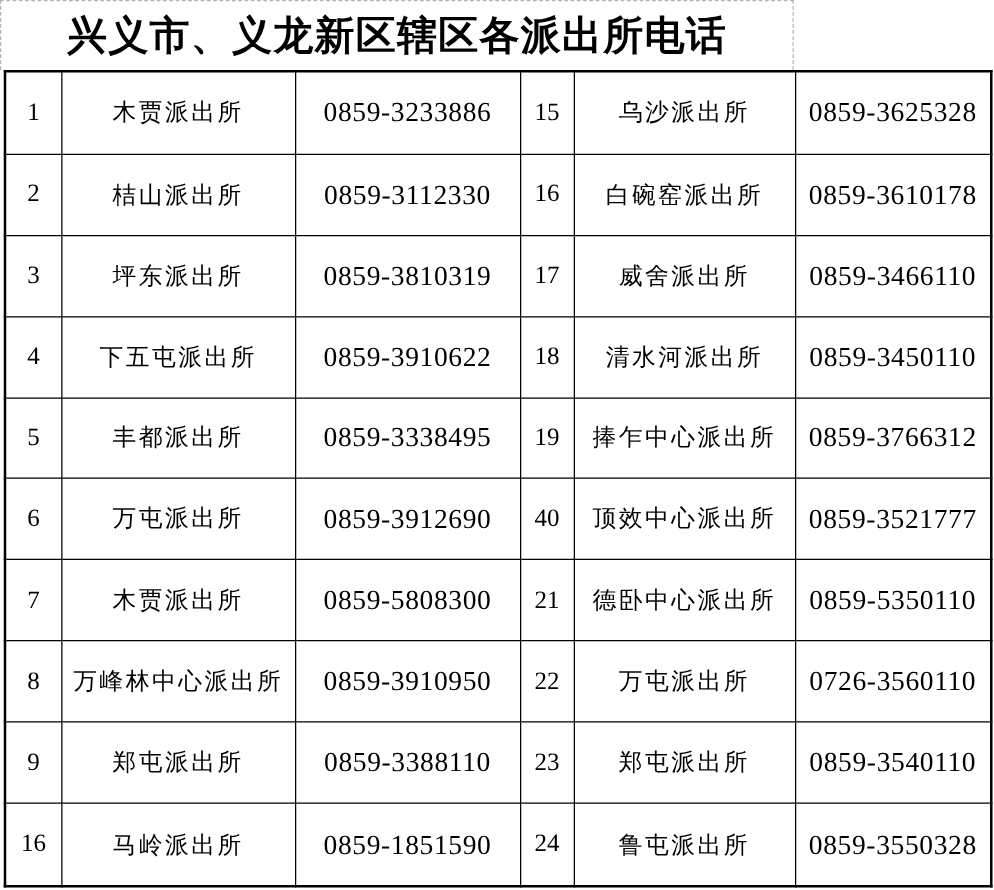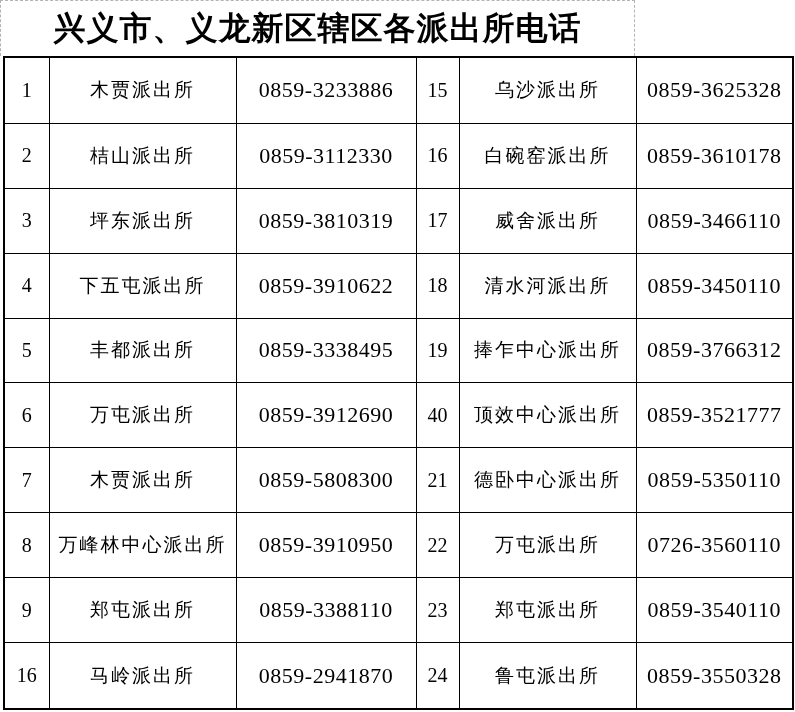--- a/index.html
+++ b/index.html
@@ -150,20 +150,20 @@
           <td class="col-0 cell-index">9</td>
           <td class="col-1 cell-name">郑屯派出所</td>
           <td class="col-2 cell-phone">0859-3388110</td>
           <td class="col-3 cell-index">23</td>
           <td class="col-4 cell-name">郑屯派出所</td>
           <td class="col-5 cell-phone">0859-3540110</td>
         </tr>
         <tr>
           <td class="col-0 cell-index">16</td>
           <td class="col-1 cell-name">马岭派出所</td>
-          <td class="col-2 cell-phone">0859-2941870</td>
+          <td class="col-2 cell-phone">0859-1851590</td>
           <td class="col-3 cell-index">24</td>
           <td class="col-4 cell-name">鲁屯派出所</td>
           <td class="col-5 cell-phone">0859-3550328</td>
         </tr>
       </tbody>
   </table>
 </div>
 
 </body></html>

